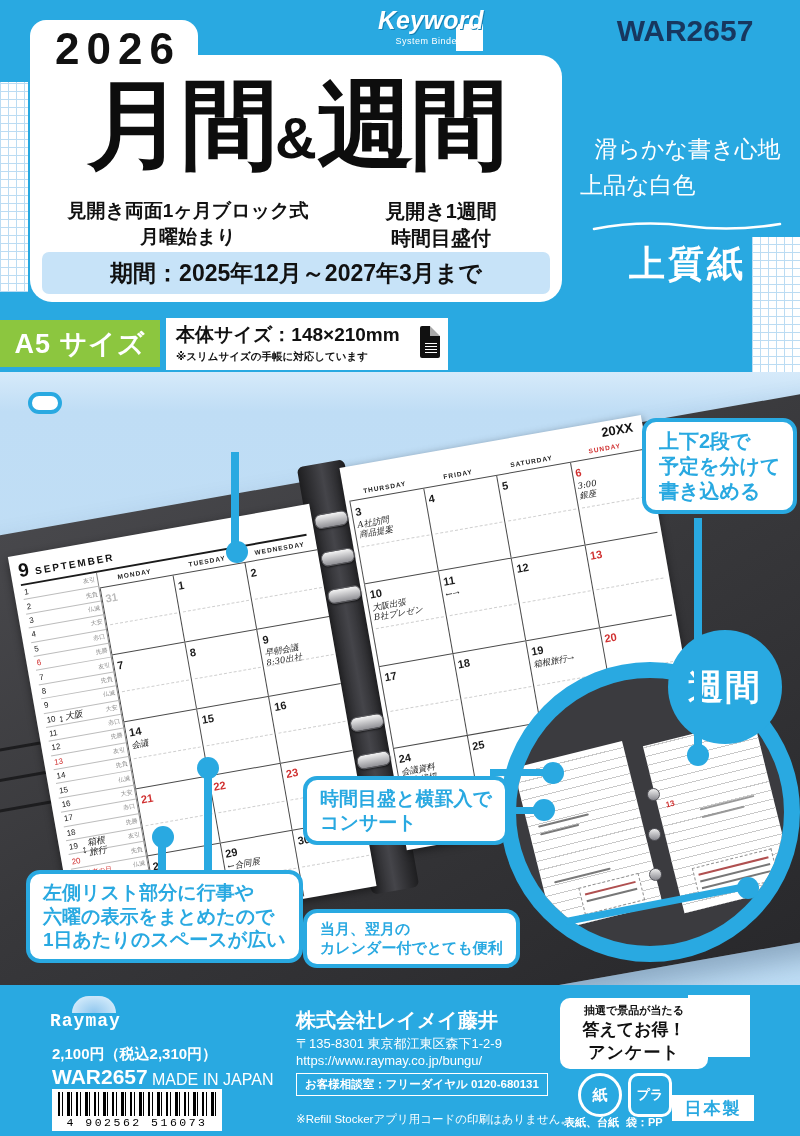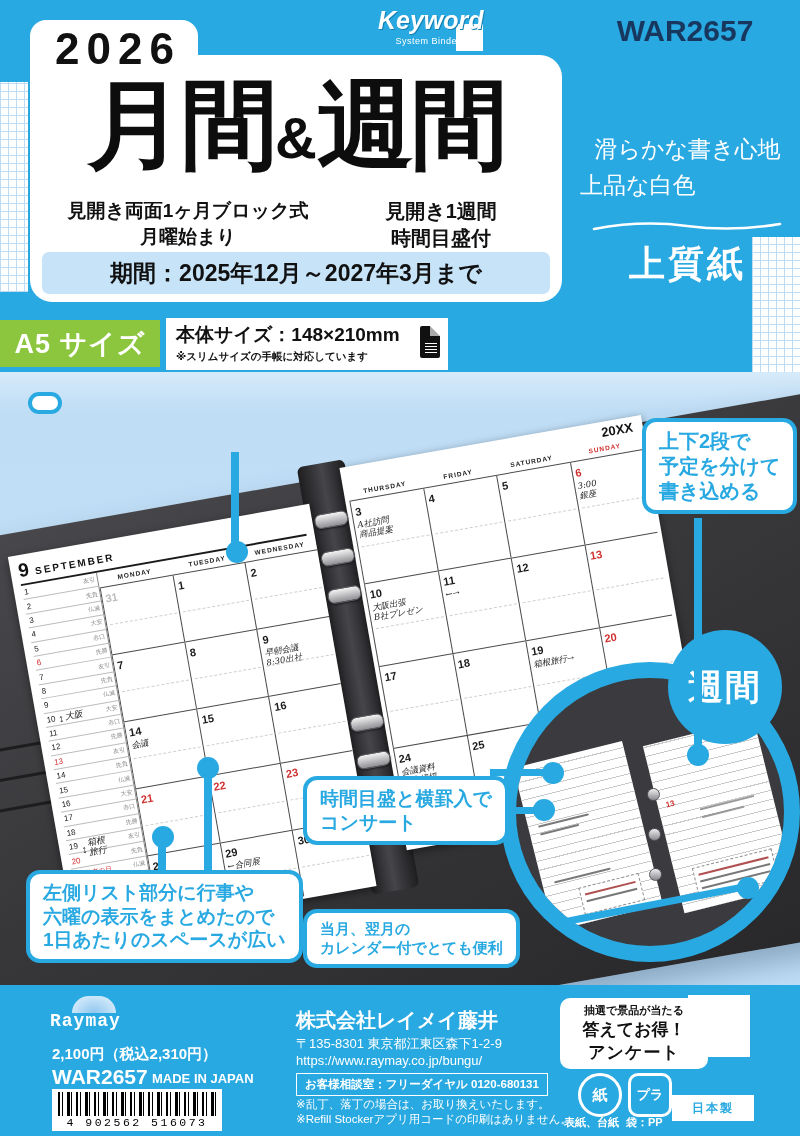--- a/index.html
+++ b/index.html
@@ -102,41 +102,41 @@
            font-weight:bold;line-height:1.24;padding:7px 13px;z-index:30;white-space:nowrap;}
   .cline{position:absolute;background:#29A9E1;z-index:28;}
   .cdot{position:absolute;width:22px;height:22px;border-radius:50%;background:#29A9E1;z-index:29;}
   
   .footer{left:0;top:985px;width:800px;height:151px;background:#29A9E1;}
   .dome{position:absolute;left:72px;top:11px;width:44px;height:17px;border-radius:22px 22px 0 0;
         background:radial-gradient(ellipse at 50% 100%,#8FC6EE 0,#D9EEFC 85%);}
   .raymay{position:absolute;left:50px;top:26px;color:#fff;font-size:18px;font-weight:900;letter-spacing:1px;font-family:Liberation Mono, monospace;}
   .price{position:absolute;left:52px;top:60px;color:#fff;font-size:15px;font-weight:bold;}
   .fcode{position:absolute;left:52px;top:80px;color:#fff;font-size:21px;font-weight:bold;}
-  .made{position:absolute;left:152px;top:86px;color:#fff;font-size:13px;font-weight:bold;}
+  .made{position:absolute;left:152px;top:86px;color:#fff;font-size:16px;font-weight:normal;}
   .bcode{position:absolute;left:52px;top:104px;width:170px;height:42px;background:#fff;padding:3px 6px 0;box-sizing:border-box;}
   .bars{height:24px;background:repeating-linear-gradient(90deg,#000 0 2px,#fff 2px 4px,#000 4px 5px,#fff 5px 9px,#000 9px 12px,#fff 12px 13px,#000 13px 14px,#fff 14px 18px);}
   .bnum{font-size:11.5px;letter-spacing:2.5px;color:#000;text-align:center;font-family:"Liberation Mono","DejaVu Sans Mono",monospace;}
   .company{position:absolute;left:296px;top:22px;color:#fff;font-size:20px;font-weight:bold;}
   .addr{position:absolute;left:296px;top:50px;color:#fff;font-size:13px;}
   .url{position:absolute;left:296px;top:68px;color:#fff;font-size:13px;}
   .support{position:absolute;left:296px;top:88px;border:1.5px solid #fff;color:#fff;font-size:11.5px;font-weight:bold;padding:3px 8px;}
   .fnote{position:absolute;left:296px;color:#fff;font-size:11.5px;}
   .survey{position:absolute;left:560px;top:13px;width:148px;background:#fff;border-radius:10px;padding:5px 8px;text-align:center;color:#111;box-sizing:border-box;}
   .survey:after{content:"";position:absolute;right:-14px;top:28px;border:9px solid transparent;border-left:9px solid #fff;}
   .sv1{font-size:11px;font-weight:bold;}
   .sv2{font-size:17px;font-weight:bold;}
   .sv3{font-size:17px;font-weight:bold;letter-spacing:1px;}
   .qr{position:absolute;left:688px;top:10px;width:62px;height:62px;background:#fff;}
   .rmark{position:absolute;top:88px;width:38px;height:38px;color:#fff;display:flex;align-items:center;justify-content:center;
          font-weight:bold;}
   .rmark.paper{left:578px;border:3px solid #fff;border-radius:50%;font-size:15px;}
   .rmark.pla{left:628px;border:3px solid #fff;border-radius:10px;font-size:13px;}
   .rlabel{position:absolute;top:130px;color:#fff;font-size:11px;font-weight:bold;}
-  .jp{position:absolute;left:672px;top:110px;width:82px;height:26px;background:#fff;color:#29A9E1;font-size:12px;
+  .jp{position:absolute;left:672px;top:110px;width:82px;height:26px;background:#fff;color:#29A9E1;font-size:17px;
       font-weight:bold;display:flex;align-items:center;justify-content:center;letter-spacing:2px;}
 </style>
 </head>
 <body>
 
 <div class="sheet">
 
   <div class="gridstrip" style="left:0;top:82px;width:28px;height:210px;"></div>
   <div class="gridstrip" style="left:752px;top:237px;width:48px;height:136px;"></div>
 
@@ -462,21 +462,20 @@
     <div class="fcode">WAR2657</div>
     <div class="made">MADE IN JAPAN</div>
     <div class="bcode">
       <div class="bars"></div>
       <div class="bnum">4 902562 516073</div>
     </div>
     <div class="company">株式会社レイメイ藤井</div>
     <div class="addr">〒135-8301 東京都江東区森下1-2-9</div>
     <div class="url">https://www.raymay.co.jp/bungu/</div>
     <div class="support">お客様相談室：フリーダイヤル 0120-680131</div>
-    <div class="fnote" style="top:112px;">※乱丁、落丁の場合は、お取り換えいたします。</div>
     <div class="fnote" style="top:127px;">※Refill Stockerアプリ用コードの印刷はありません。</div>
     <div class="survey">
       <div class="sv1">抽選で景品が当たる</div>
       <div class="sv2">答えてお得！</div>
       <div class="sv3">アンケート</div>
     </div>
     <div class="qr"></div>
     <div class="rmark paper">紙</div>
     <div class="rlabel" style="left:564px;">表紙、台紙</div>
     <div class="rmark pla">プラ</div>

